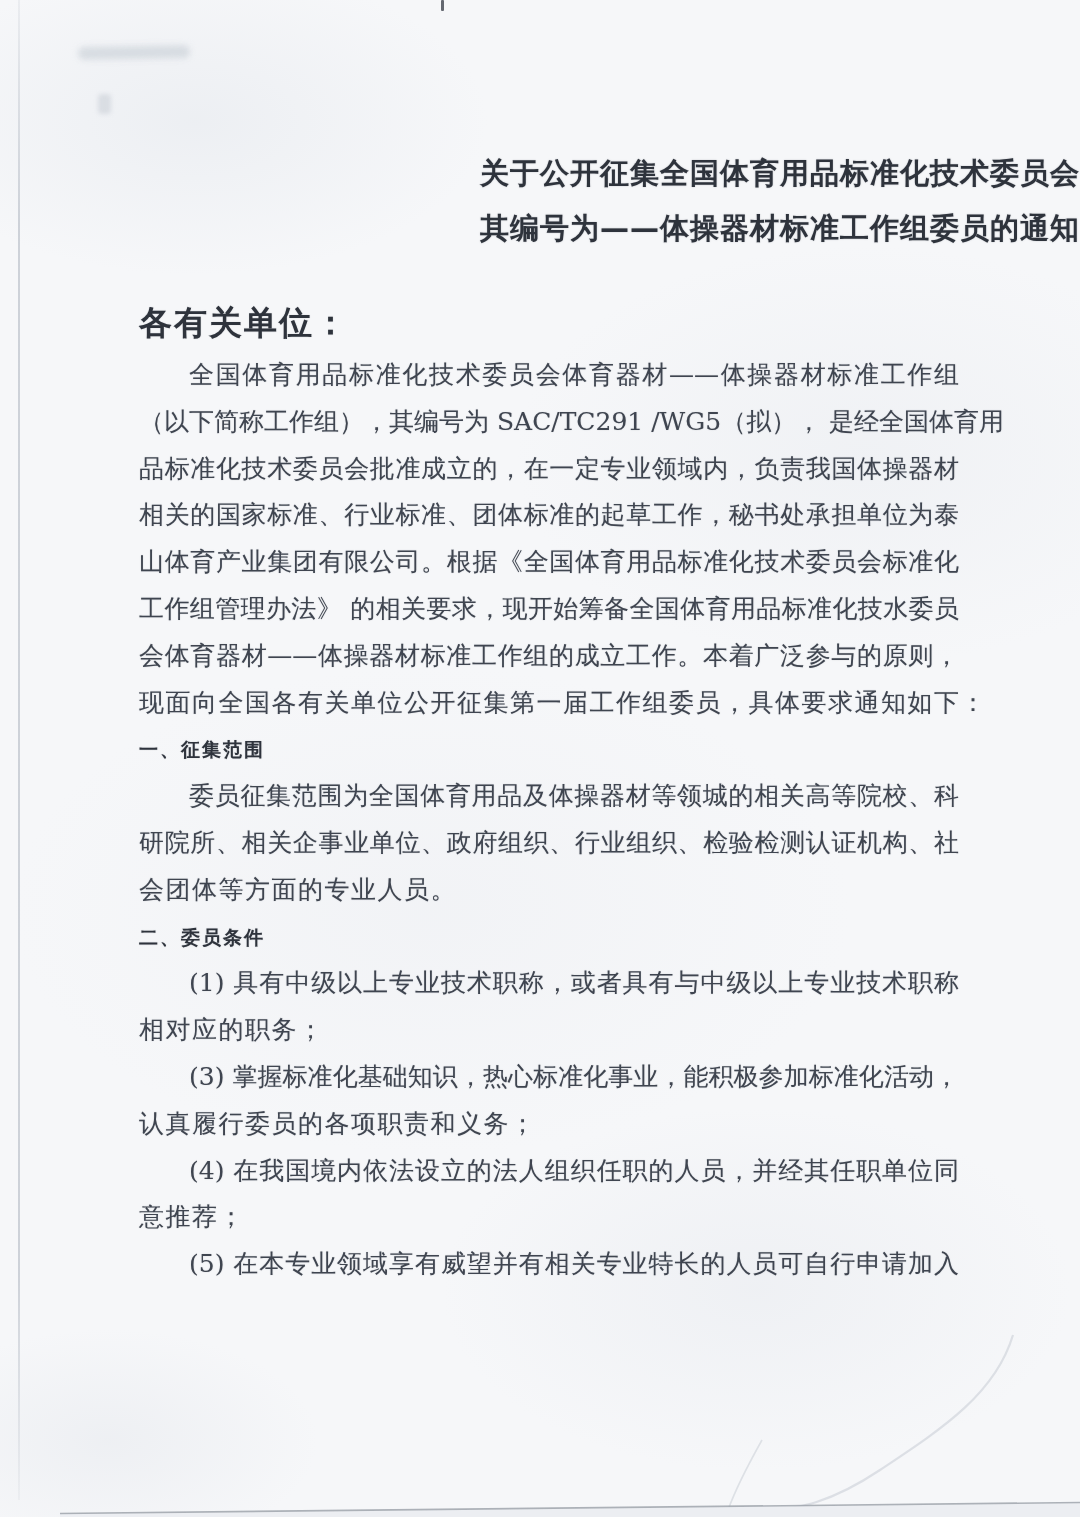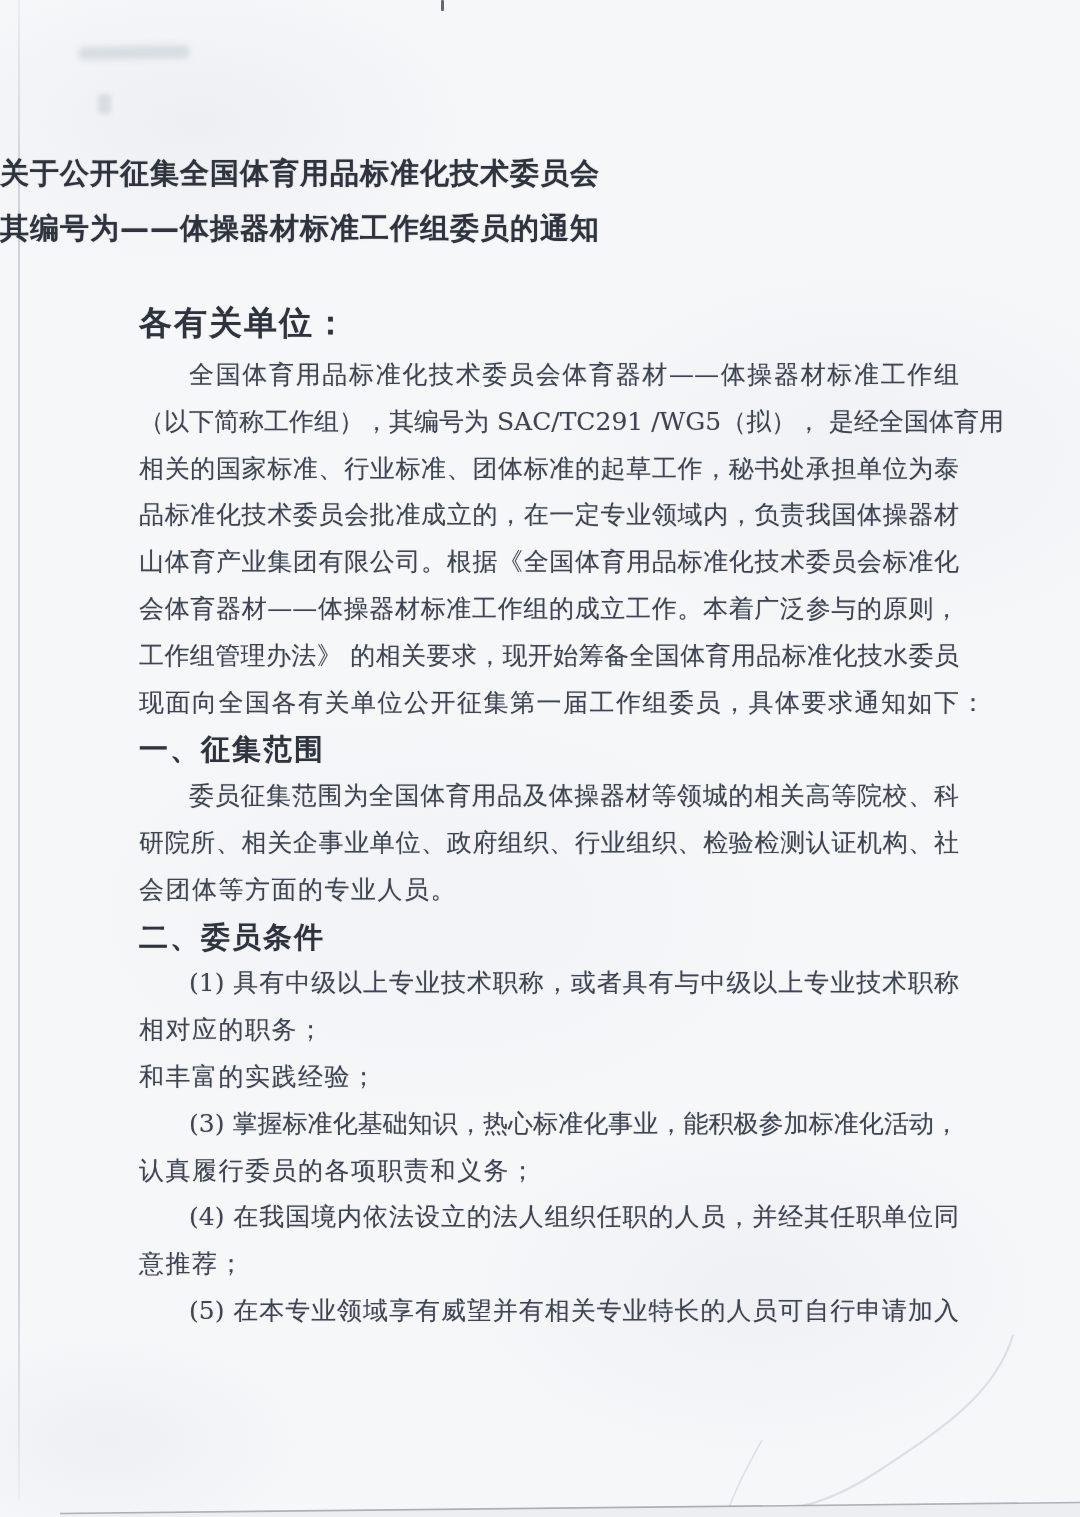--- a/index.html
+++ b/index.html
@@ -40,21 +40,21 @@
     position: absolute; left: 98px; top: 94px; width: 13px; height: 20px;
     background: rgba(195,201,210,0.5); border-radius: 4px; filter: blur(2px);
   }
   .artifacts {
     position: absolute; left: 0; top: 0; width: 1080px; height: 1517px;
     pointer-events: none;
   }
 
   .title-block {
     position: absolute; top: 146px; left: 0; width: 1080px;
-    text-align: left;
+    text-align: right;
   }
   .title-line {
     height: 55px; line-height: 55px;
     font-size: 29px; font-weight: 700; letter-spacing: 1px;
     color: #2e333c;
     text-shadow: 0 0 1.5px rgba(62,68,80,0.35);
     font-family: "DejaVu Sans", sans-serif;
   }
 
   .content {
@@ -78,21 +78,21 @@
     white-space: nowrap;
   }
   .line.partial {
     text-align: left;
     text-align-last: left;
     letter-spacing: 1.5px;
   }
   .line.indent { text-indent: 50px; }
   .heading {
     height: 46.8px; line-height: 46.8px;
-    font-size: 29px; font-weight: 700; letter-spacing: 2px;
+    font-size: 19px; font-weight: 700; letter-spacing: 2px;
     color: #2e333c;
     text-align: left; text-align-last: left;
     font-family: "DejaVu Sans", sans-serif;
   }
 </style>
 </head>
 <body>
 
 <div class="page">
 
@@ -104,36 +104,35 @@
   <div class="title-block">
     <div class="title-line">关于公开征集全国体育用品标准化技术委员会</div>
     <div class="title-line">其编号为——体操器材标准工作组委员的通知</div>
   </div>
 
   <div class="content">
     <div class="salutation">各有关单位：</div>
 
     <div class="line indent">全国体育用品标准化技术委员会体育器材——体操器材标准工作组</div>
     <div class="line">（以下简称工作组），其编号为 SAC/TC291 /WG5（拟）， 是经全国体育用</div>
+    <div class="line">品标准化技术委员会批准成立的，在一定专业领域内，负责我国体操器材</div>
     <div class="line">相关的国家标准、行业标准、团体标准的起草工作，秘书处承担单位为泰</div>
-    <div class="line">品标准化技术委员会批准成立的，在一定专业领域内，负责我国体操器材</div>
     <div class="line">山体育产业集团有限公司。根据《全国体育用品标准化技术委员会标准化</div>
+    <div class="line">工作组管理办法》 的相关要求，现开始筹备全国体育用品标准化技水委员</div>
     <div class="line">会体育器材——体操器材标准工作组的成立工作。本着广泛参与的原则，</div>
-    <div class="line">工作组管理办法》 的相关要求，现开始筹备全国体育用品标准化技水委员</div>
     <div class="line partial">现面向全国各有关单位公开征集第一届工作组委员，具体要求通知如下：</div>
 
     <div class="heading">一、征集范围</div>
     <div class="line indent">委员征集范围为全国体育用品及体操器材等领城的相关高等院校、科</div>
     <div class="line">研院所、相关企事业单位、政府组织、行业组织、检验检测认证机构、社</div>
     <div class="line partial">会团体等方面的专业人员。</div>
 
     <div class="heading">二、委员条件</div>
     <div class="line indent">(1) 具有中级以上专业技术职称，或者具有与中级以上专业技术职称</div>
     <div class="line partial">相对应的职务；</div>
-    <div class="line partial">和丰富的实践经验；</div>
     <div class="line indent">(3) 掌握标准化基础知识，热心标准化事业，能积极参加标准化活动，</div>
     <div class="line partial">认真履行委员的各项职责和义务；</div>
     <div class="line indent">(4) 在我国境内依法设立的法人组织任职的人员，并经其任职单位同</div>
     <div class="line partial">意推荐；</div>
     <div class="line indent">(5) 在本专业领域享有威望并有相关专业特长的人员可自行申请加入</div>
   </div>
 
   <svg class="artifacts" viewBox="0 0 1080 1517" xmlns="http://www.w3.org/2000/svg">
 
     <path d="M 1013 1335 C 995 1395, 940 1430, 880 1470 S 790 1508, 735 1517" fill="none" stroke="#d3d7dd" stroke-width="2.2" opacity="0.75"></path>

